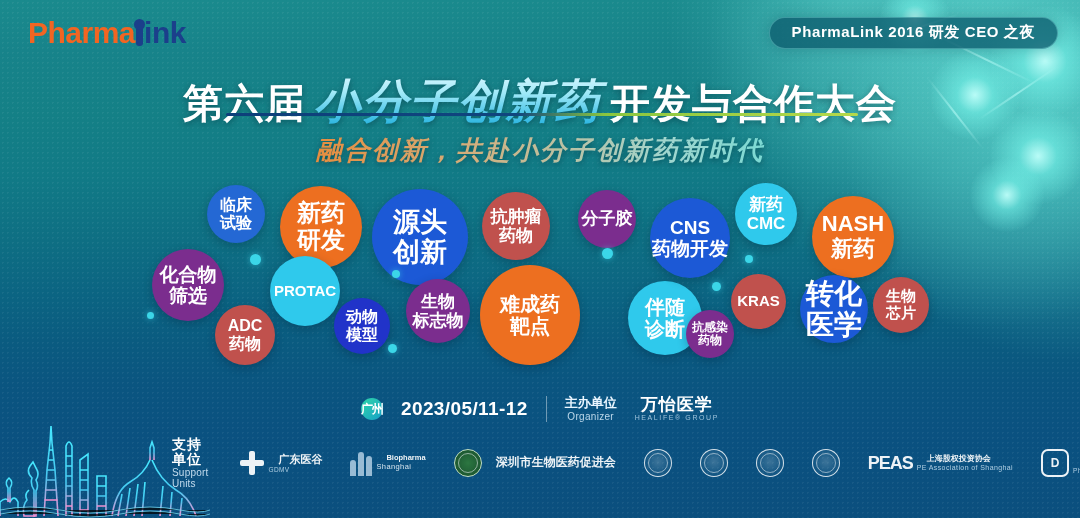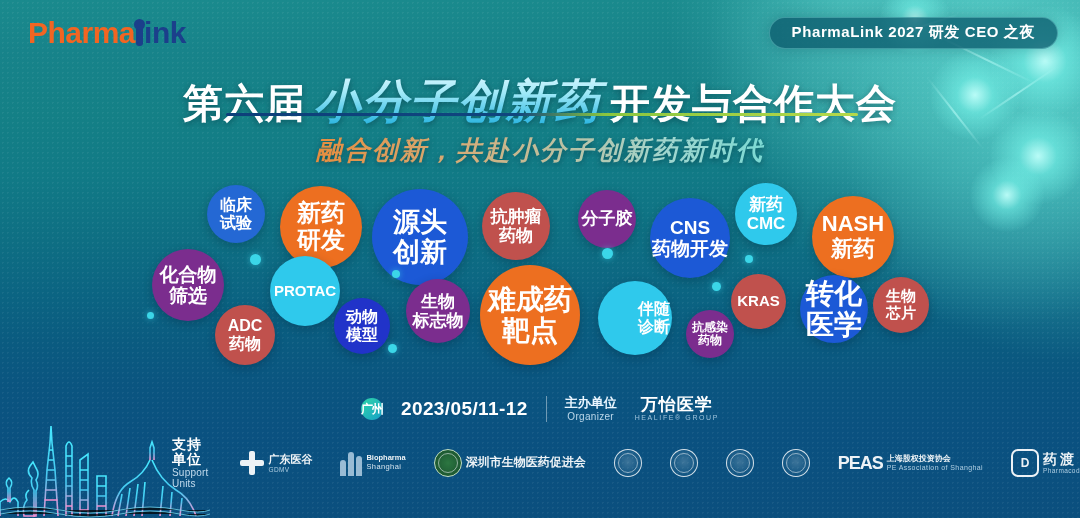--- a/index.html
+++ b/index.html
@@ -143,21 +143,21 @@
     border:1.6px solid rgba(255,255,255,.88);
     background:radial-gradient(circle at 50% 45%, rgba(255,255,255,.22) 0%, rgba(255,255,255,.05) 60%, rgba(255,255,255,.02) 100%);
     position:relative;flex:none;
   }
   .seal:before{
     content:"";position:absolute;inset:3px;border-radius:50%;
     border:1px solid rgba(255,255,255,.55);
   }
   .seal.green{border-color:#cfe9c6;background:radial-gradient(circle,#2f7a3d 0%,#1f5a2c 70%);}
   .splogo .txt{font-size:10px;line-height:1.15;white-space:nowrap;}
-  .splogo .txt .l1{font-size:11px;font-weight:bold;display:block;}
+  .splogo .txt .l1{font-size:11px;font-weight:bold;display:block;margin-left:10px;}
   .splogo .txt .l2{font-size:6.5px;color:#bcd8ea;display:block;letter-spacing:.4px;}
   .cross{
     width:24px;height:24px;position:relative;flex:none;
   }
   .cross:before,.cross:after{
     content:"";position:absolute;background:#ffffff;border-radius:2px;
   }
   .cross:before{left:0;top:9px;width:24px;height:6px;}
   .cross:after{left:9px;top:0;width:6px;height:24px;}
   .towers{display:flex;align-items:flex-end;gap:2px;height:26px;flex:none;}
@@ -188,21 +188,21 @@
     <div class="mol-bond" style="right:40px;top:58px;width:110px;transform:rotate(26deg);"></div>
     <div class="mol-bond" style="right:14px;top:92px;width:96px;transform:rotate(-34deg);"></div>
     <div class="mol-bond" style="right:80px;top:112px;width:90px;transform:rotate(52deg);"></div>
     <div class="mol-bond" style="right:120px;top:26px;width:80px;transform:rotate(-18deg);"></div>
   </div>
 
   <div id="logo">
     <span class="p1">Pharma</span><span class="dotbar"></span><span class="p2">ink</span>
   </div>
 
-  <div id="badge">PharmaLink 2027 研发 CEO 之夜</div>
+  <div id="badge">PharmaLink 2016 研发 CEO 之夜</div>
 
   <div id="title-wrap">
     <div id="title">
       <span>第六届</span><span class="hl">小分子创新药</span><span>开发与合作大会</span>
     </div>
   </div>
   <div id="title-rule"></div>
   <div id="subtitle">融合创新，共赴小分子创新药新时代</div>
 
   <div id="bubbles">
@@ -252,32 +252,32 @@
           <span>生物</span>
           <span>标志物</span>
         </div>
       </div>
       <div class="bub" style="left: 482px; top: 192px; width: 68px; height: 68px; background: rgb(192, 81, 77); font-size: 17px;">
         <div>
           <span>抗肿瘤</span>
           <span>药物</span>
         </div>
       </div>
-      <div class="bub" style="left: 480px; top: 265px; width: 100px; height: 100px; background: rgb(237, 111, 32); font-size: 28px;">
+      <div class="bub" style="left: 480px; top: 265px; width: 100px; height: 100px; background: rgb(237, 111, 32); font-size: 20px;">
         <div>
           <span>难成药</span>
           <span>靶点</span>
         </div>
       </div>
       <div class="bub" style="left: 578px; top: 190px; width: 58px; height: 58px; background: rgb(123, 45, 142); font-size: 17px;">
         <div>
           <span>分子胶</span>
         </div>
       </div>
-      <div class="bub" style="left: 598px; top: 281px; width: 74px; height: 74px; background: rgb(47, 201, 236); font-size: 16px; justify-content: flex-end;">
+      <div class="bub" style="left: 628px; top: 281px; width: 74px; height: 74px; background: rgb(47, 201, 236); font-size: 20px;">
         <div>
           <span>伴随</span>
           <span>诊断</span>
         </div>
       </div>
       <div class="bub" style="left: 650px; top: 198px; width: 80px; height: 80px; background: rgb(28, 89, 214); font-size: 19px;">
         <div>
           <span>CNS</span>
           <span>药物开发</span>
         </div>

